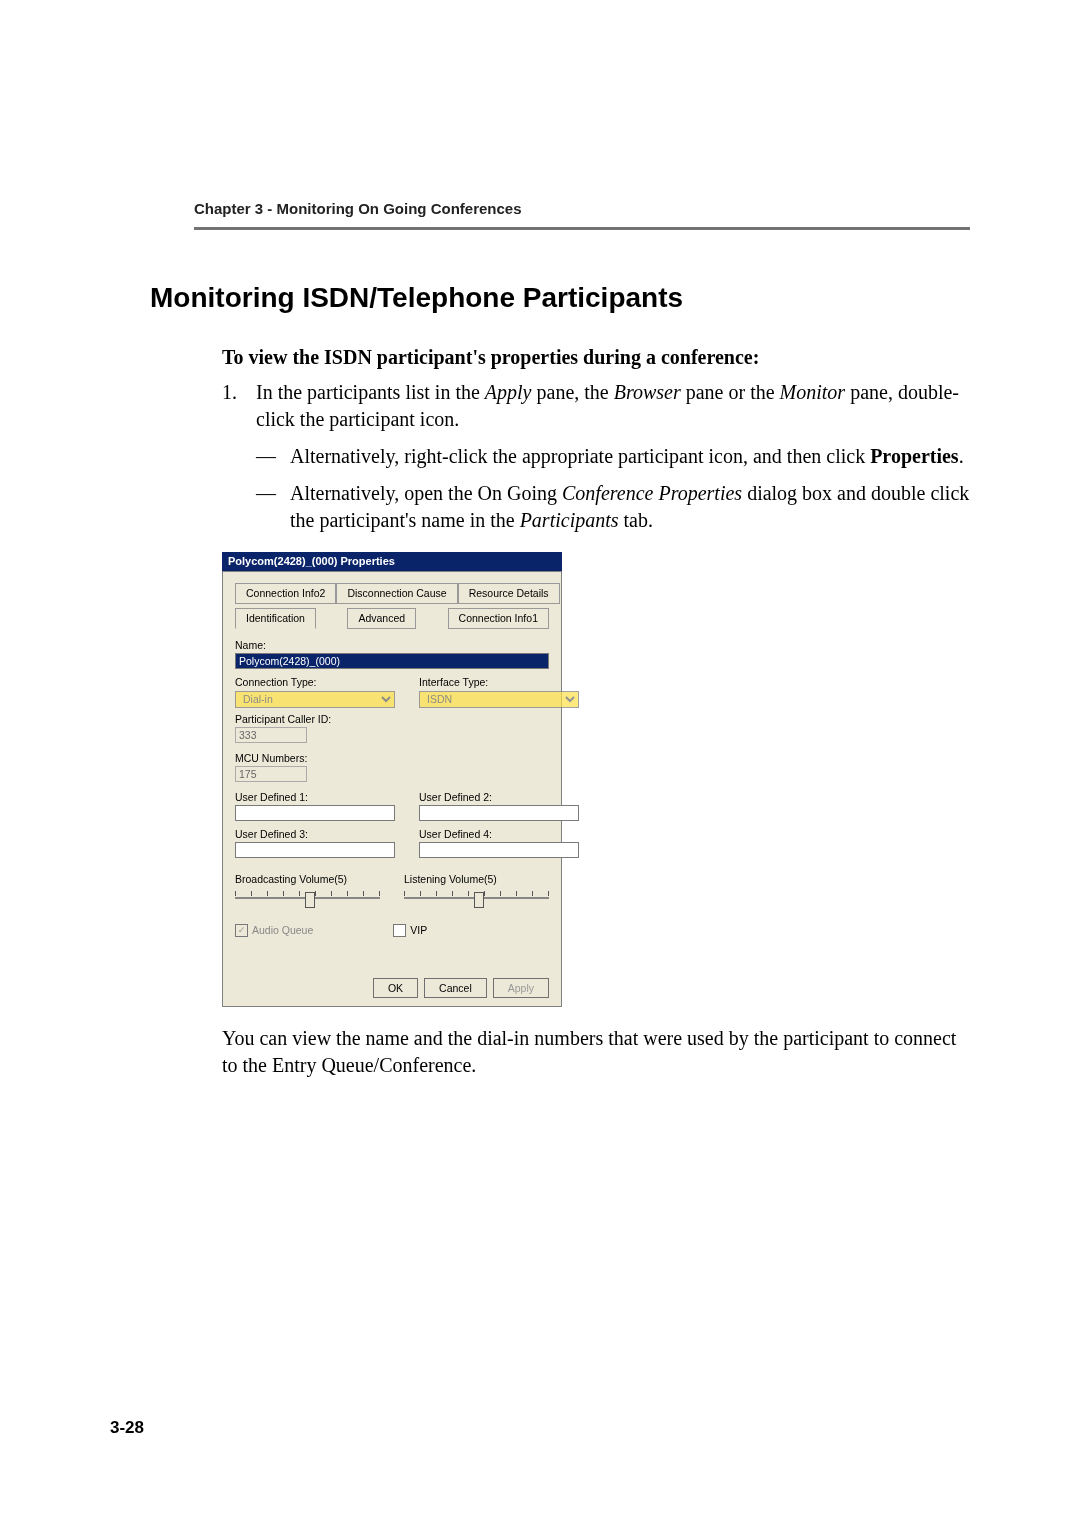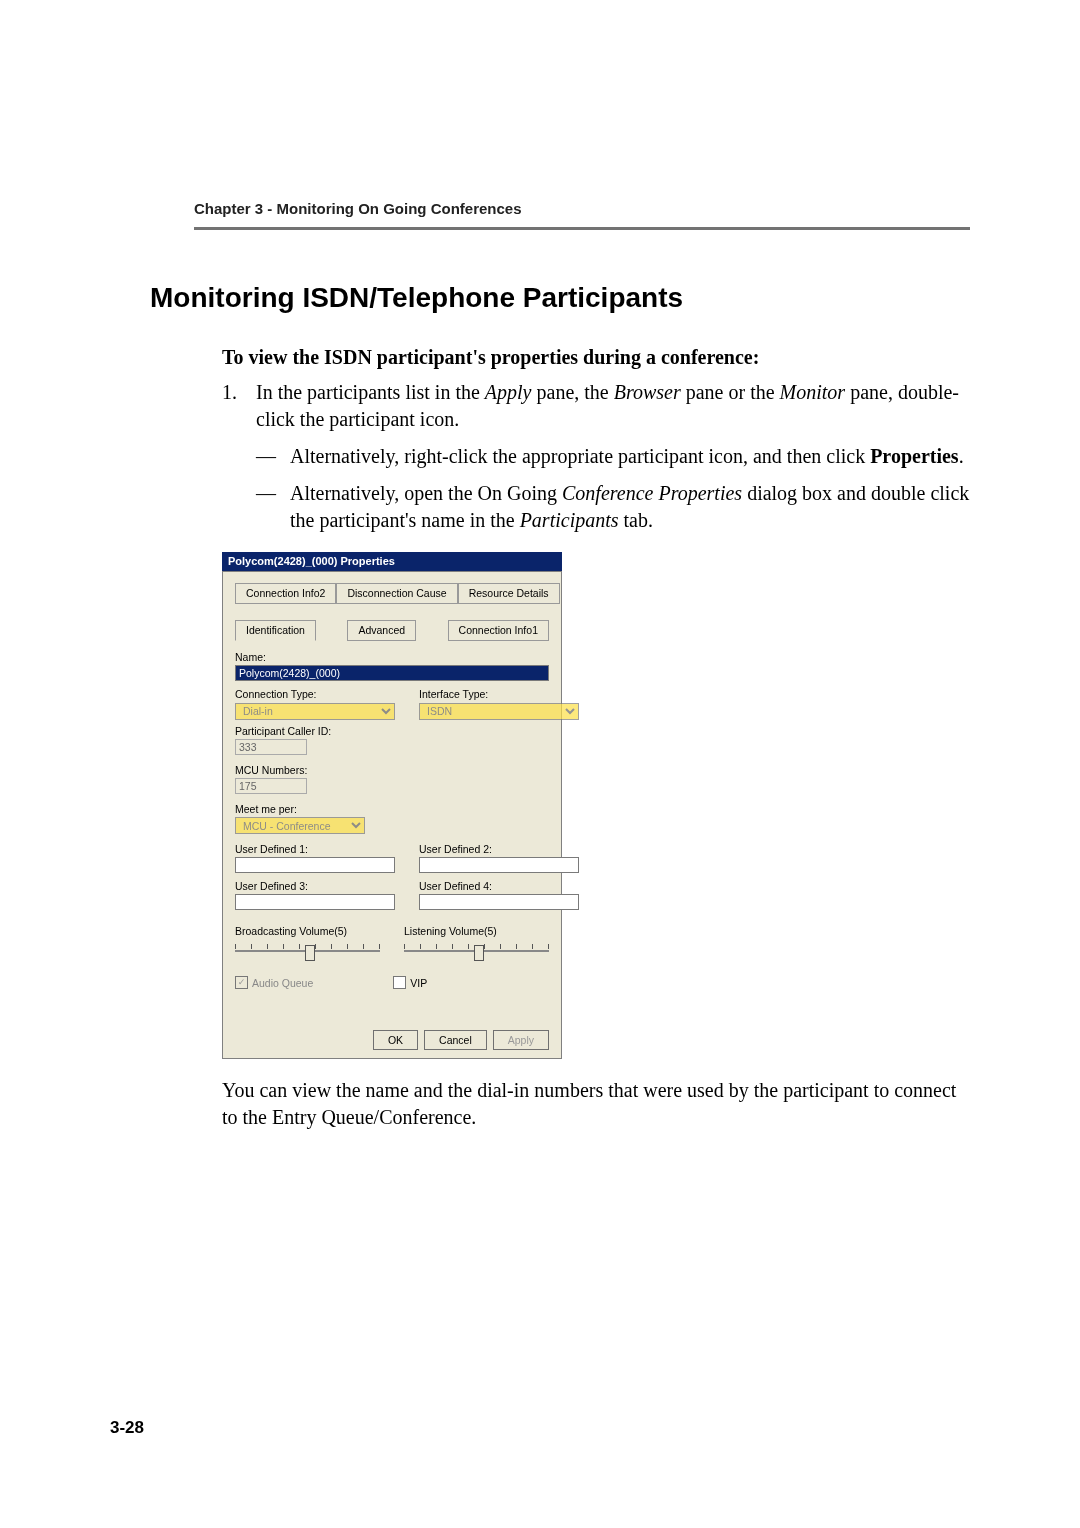--- a/index.html
+++ b/index.html
@@ -88,21 +88,21 @@
     background: #ece9d8;
     font-family: Tahoma, Arial, sans-serif;
     font-size: 10.5px;
     color: #000;
     padding: 10px 12px 8px 12px;
     box-sizing: border-box;
   }
   .tabs {
     display: flex;
     flex-wrap: wrap;
-    gap: 16px;
+    gap: 4px;
     margin-bottom: 10px;
   }
   .tab {
     border: 1px solid #999;
     background: #ece9d8;
     padding: 2px 10px 3px 10px;
     font-size: 10.5px;
     position: relative;
     top: 1px;
     white-space: nowrap;
@@ -299,24 +299,20 @@
         <div class="col" style="margin-top:4px;">
           <div class="lbl">Participant Caller ID:</div>
           <input class="inp readonly" style="width: 72px;" readonly="" value="333">
         </div>
 
         <div class="col" style="margin-top:8px;">
           <div class="lbl">MCU Numbers:</div>
           <input class="inp readonly" style="width: 72px;" readonly="" value="175">
         </div>
 
-        <div class="col" style="margin-top:8px;">
-          <div class="lbl">Meet me per:</div>
-          <select class="sel" style="width:130px;" disabled=""><option>MCU - Conference</option></select>
-        </div>
 
         <div class="form-row" style="margin-top:8px;">
           <div class="col">
               <div class="lbl">User Defined 1:</div>
               <input class="inp half" style="">
             </div>
           <div class="col">
               <div class="lbl">User Defined 2:</div>
               <input class="inp half" style="">
             </div>

